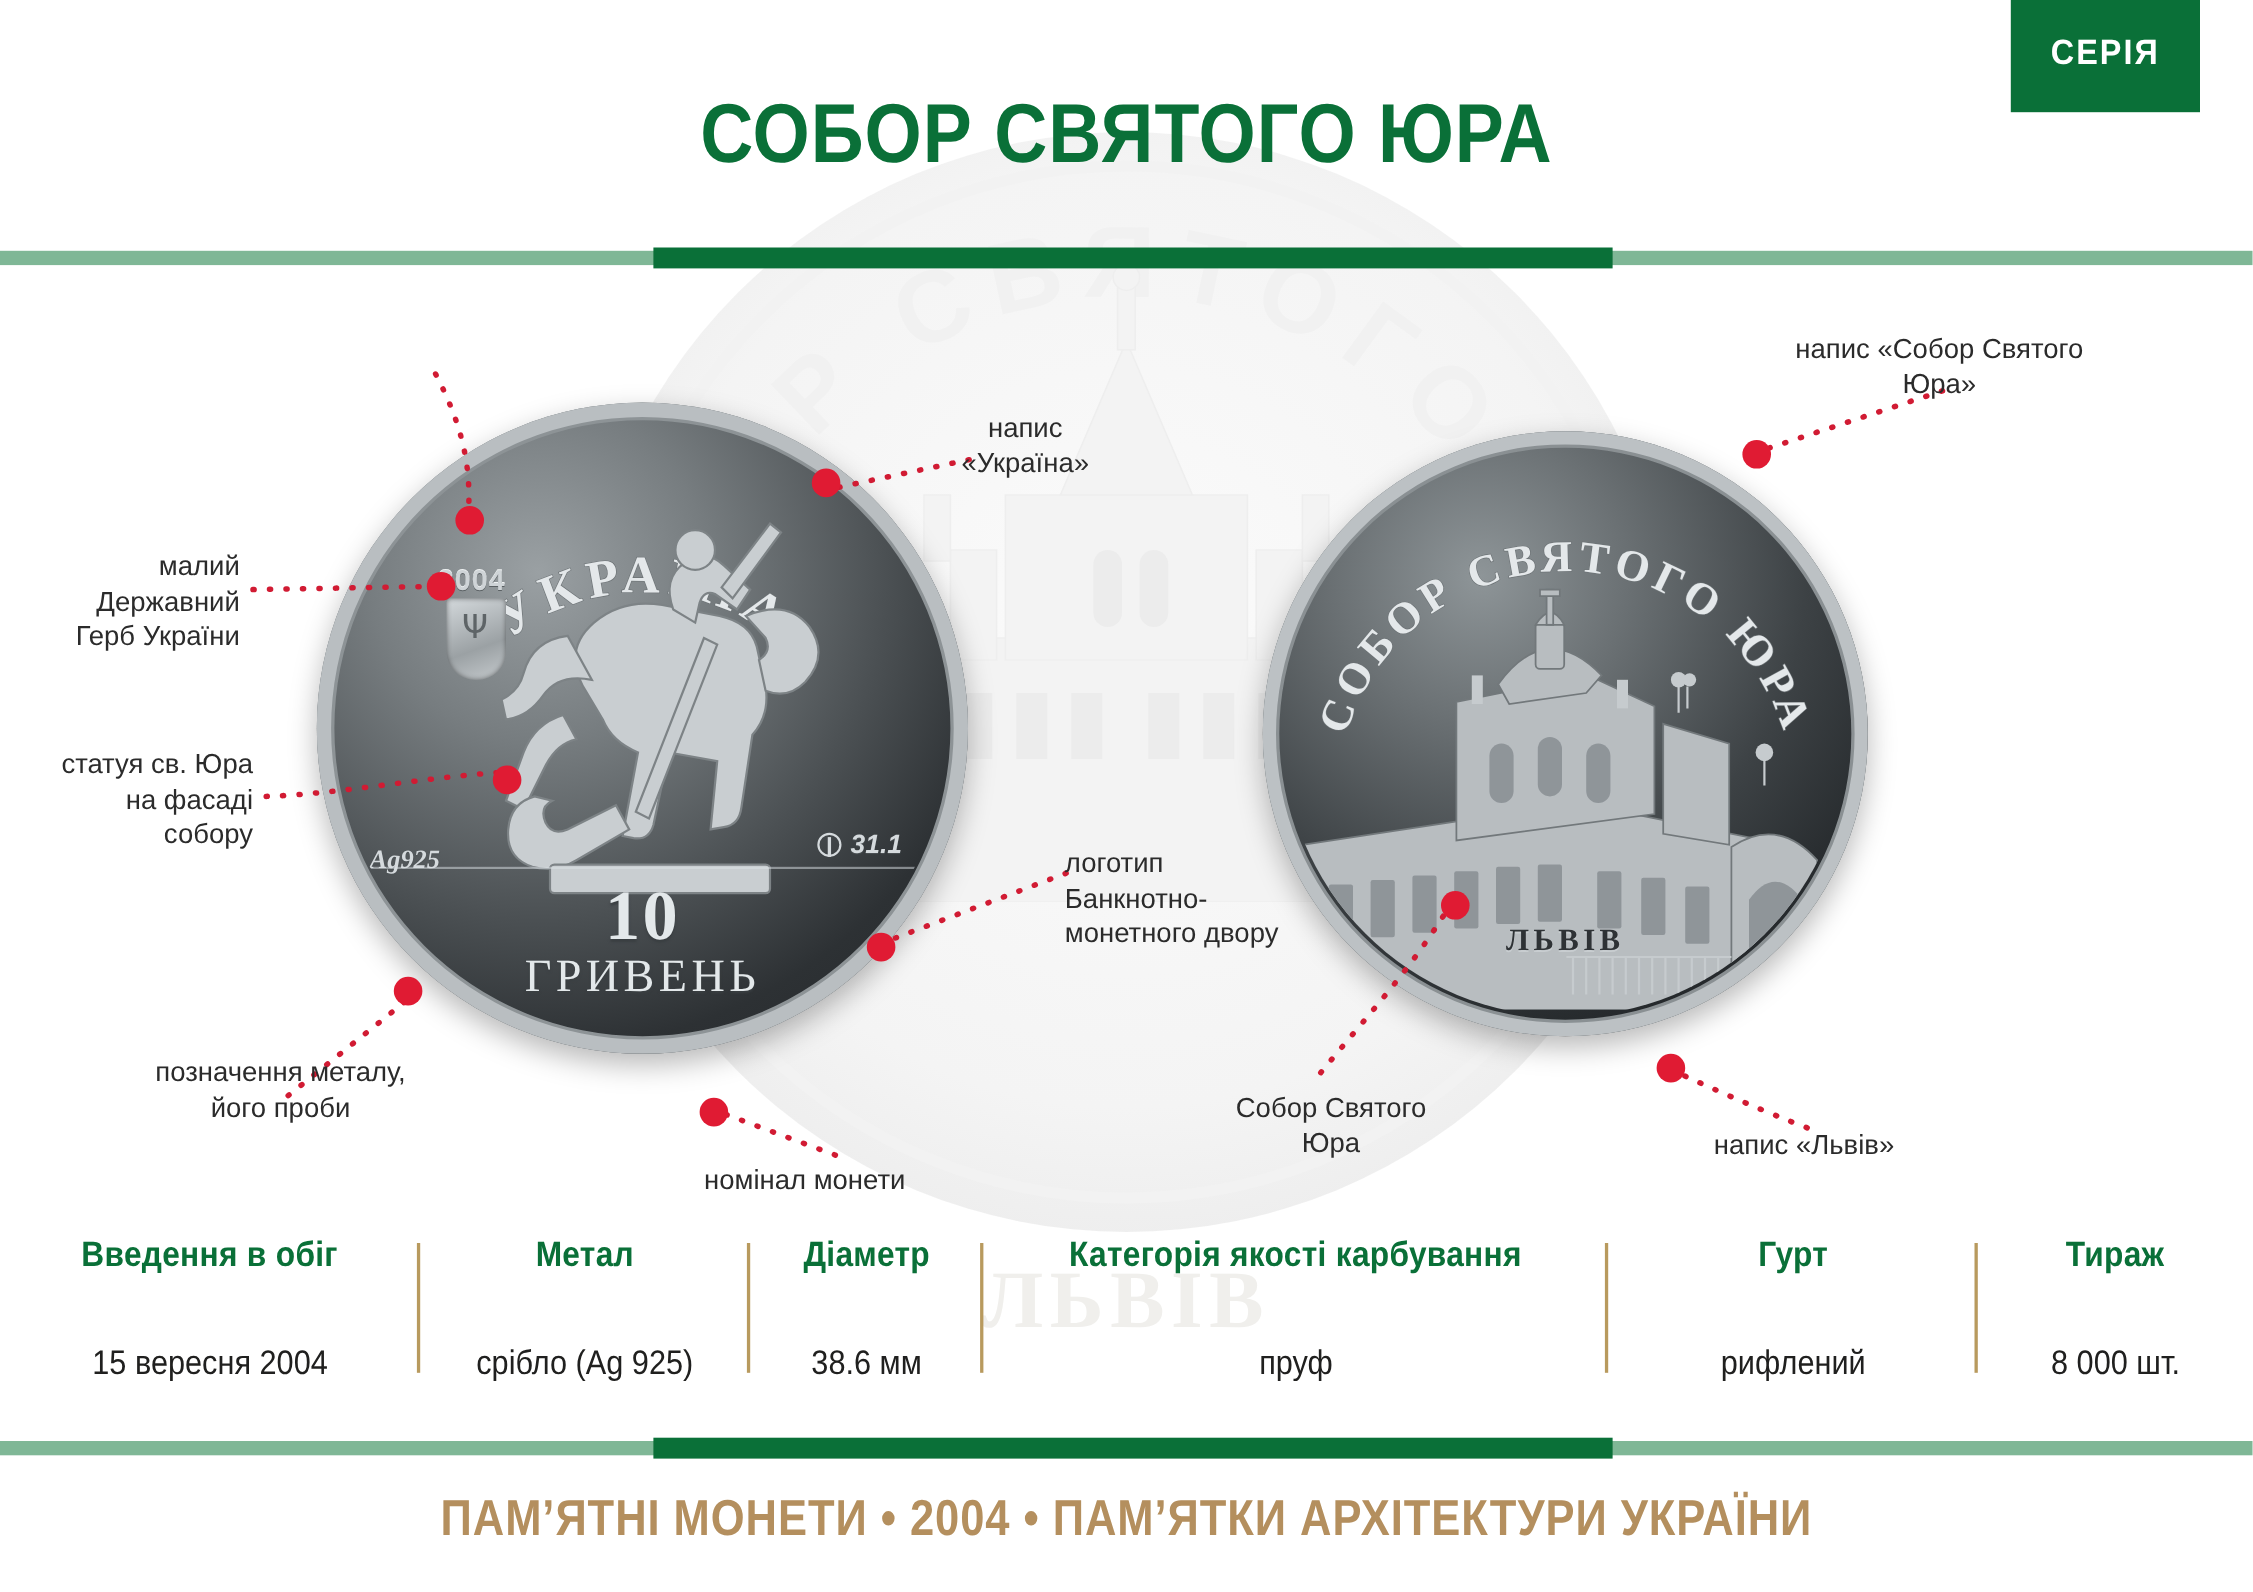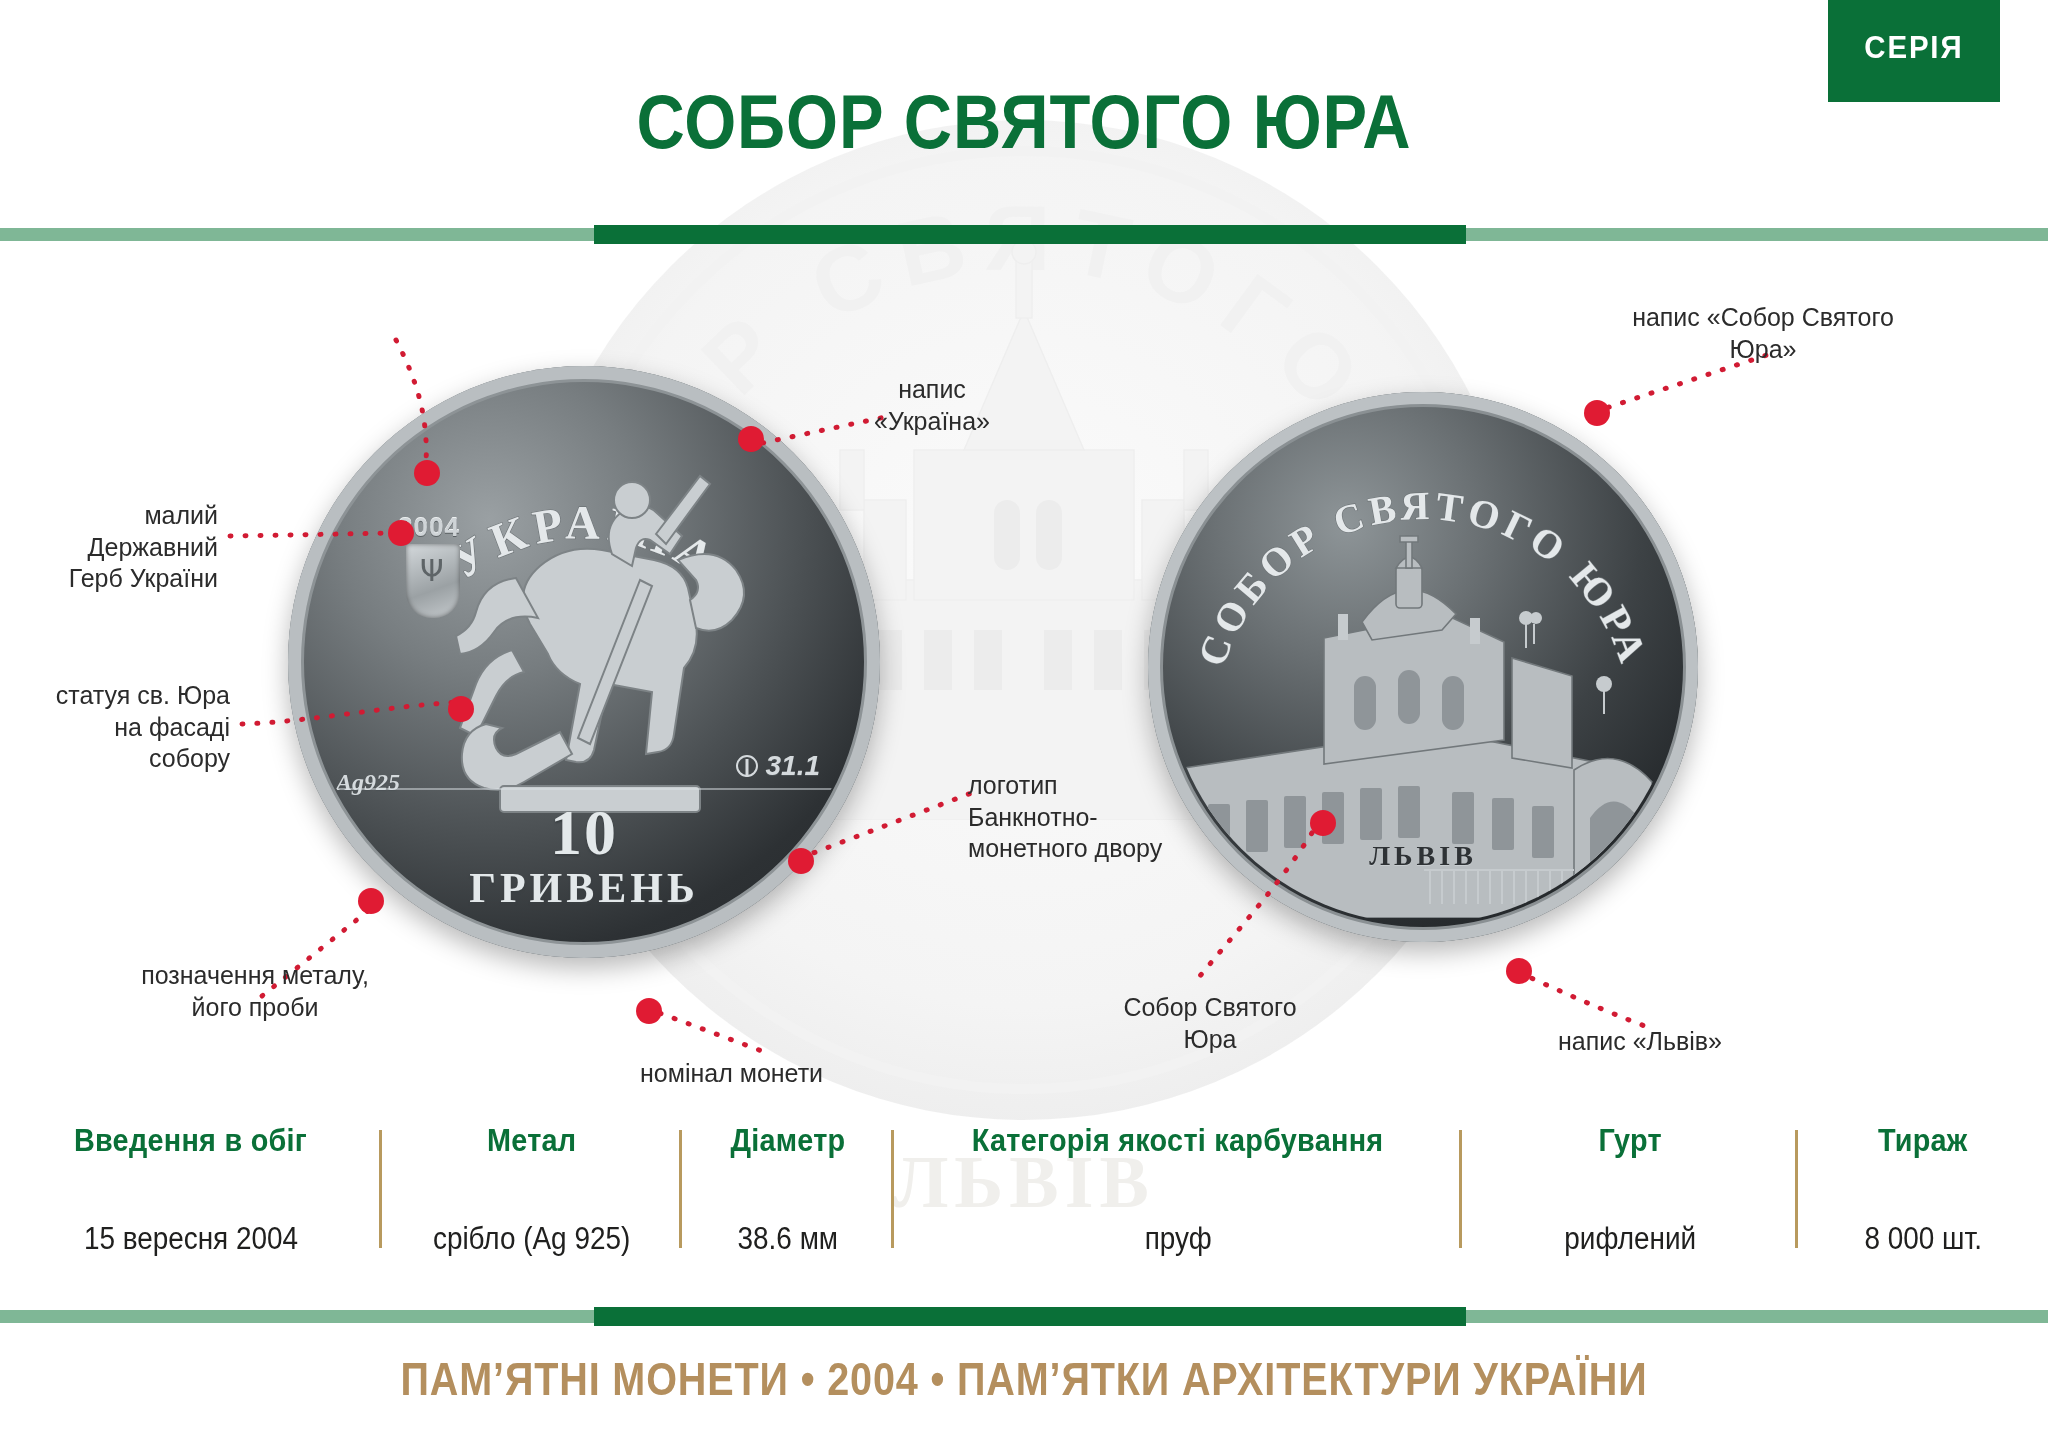--- a/index.html
+++ b/index.html
@@ -182,21 +182,21 @@
   .coin-metal {
     position: absolute; left: 30px; bottom: 144px;
     font-family: Liberation Serif, serif;
     font-size: 24px; font-weight: 700; font-style: italic;
     color: #d5dadd;
     text-shadow: 0 1px 1px #4c5255;
   }
   .coin-weight {
     position: absolute; right: 42px; bottom: 158px;
     font-family: "Liberation Sans", sans-serif;
-    font-size: 28px; font-weight: 700; font-style: italic;
+    font-size: 24px; font-weight: 700; font-style: italic;
     color: #d5dadd;
     text-shadow: 0 1px 1px #4c5255;
     display: flex; align-items: center; gap: 8px;
   }
   .mint-logo {
     display: inline-block;
     width: 22px; height: 22px;
     border-radius: 50%;
     border: 2px solid #d5dadd;
     position: relative;
@@ -219,21 +219,21 @@
     color: #e3e8ea;
   }
   .coin-denom .value {
     font-family: "Liberation Serif", "DejaVu Serif", serif;
     font-size: 64px; font-weight: 700; line-height: .95;
     letter-spacing: 2px;
     text-shadow: 0 2px 2px #3a3f42;
   }
   .coin-denom .unit {
     font-family: "Liberation Serif", "DejaVu Serif", serif;
-    font-size: 42px; font-weight: 700;
+    font-size: 42px; font-weight: 400;
     letter-spacing: 4px;
     text-shadow: 0 2px 2px #3a3f42;
   }
 
   
   .cathedral {
     position: absolute; left: 8px; bottom: 6px;
     width: 500px; height: 400px;
   }
   .city-name {

